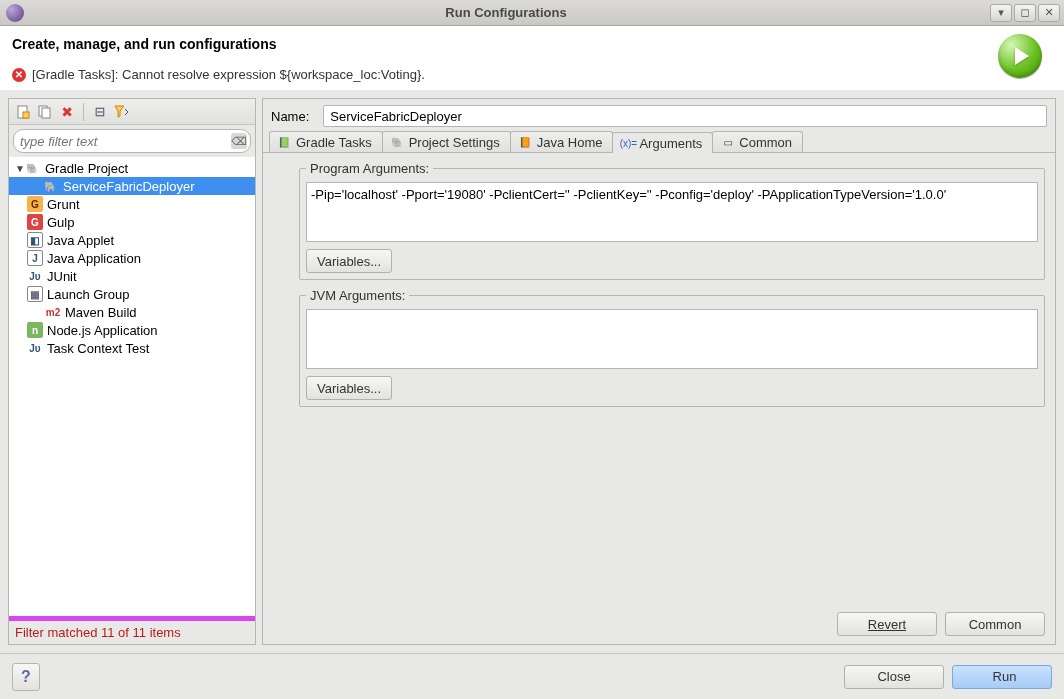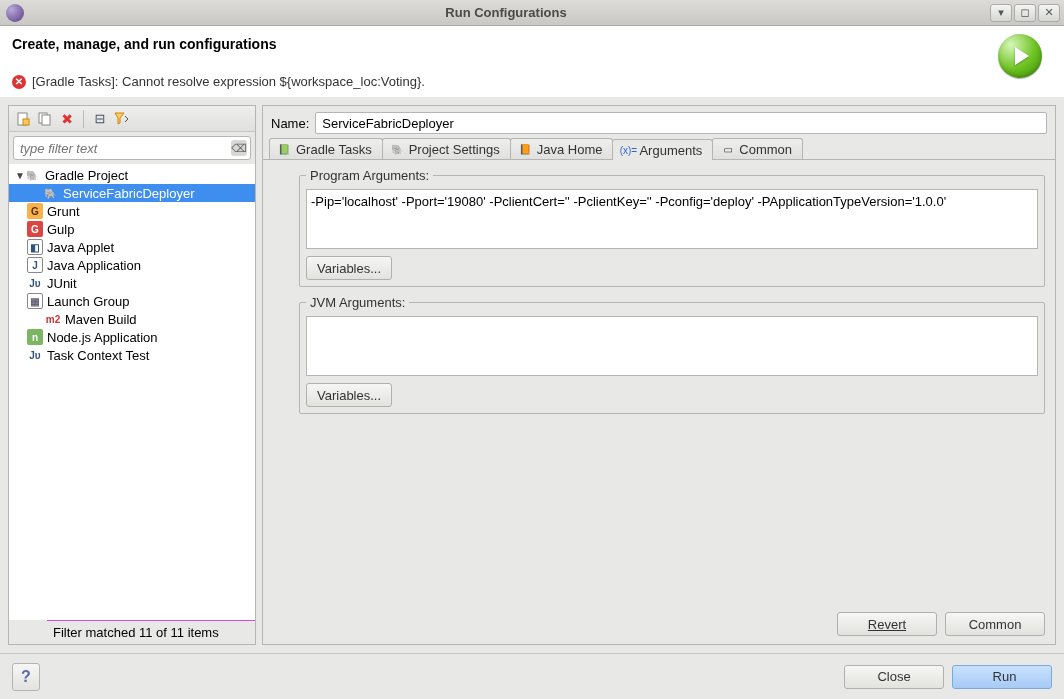--- a/index.html
+++ b/index.html
@@ -5,44 +5,44 @@
 * { box-sizing: border-box; margin: 0; padding: 0; font-family: "Liberation Sans", Arial, sans-serif; font-size: 13px; }
 body { background: #e8e8e6; width: 1064px; height: 699px; overflow: hidden; display: flex; flex-direction: column; }
 .titlebar { height: 26px; background: linear-gradient(#dcdbd8,#c9c8c4); display: flex; align-items: center; border-bottom: 1px solid #aaa; position: relative; }
 .titlebar .appicon { width: 18px; height: 18px; margin-left: 6px; border-radius: 50%; background: radial-gradient(circle at 30% 30%, #b8a8d8, #5a3c82); }
 .titlebar .title { flex: 1; text-align: center; font-weight: bold; color: #4a4a48; }
 .titlebar .winbtns { display: flex; gap: 0; margin-right: 4px; }
 .titlebar .winbtn { width: 22px; height: 18px; border: 1px solid #aaa; border-radius: 3px; background: linear-gradient(#f4f4f2,#d6d6d2); display: flex; align-items: center; justify-content: center; color: #555; font-size: 11px; margin-left: 2px; cursor: pointer; }
 
 .header { background: #fff; padding: 10px 12px 8px 12px; display: flex; align-items: flex-start; }
 .header .hleft { flex: 1; }
-.header h1 { font-size: 14px; font-weight: bold; margin-bottom: 22px; }
+.header h1 { font-size: 14px; font-weight: bold; margin-bottom: 15px; }
 .header .err { display: flex; align-items: center; gap: 6px; color: #333; }
 .header .erricon { width: 14px; height: 14px; border-radius: 50%; background: #d33; display: inline-flex; align-items: center; justify-content: center; color: #fff; font-size: 10px; font-weight: bold; }
 .runorb { width: 44px; height: 44px; border-radius: 50%; background: radial-gradient(circle at 30% 25%, #d6f7b8, #6ac11e 55%, #3e8a0f); box-shadow: inset 0 -2px 4px rgba(0,0,0,.2), 0 1px 1px rgba(0,0,0,.3); display: flex; align-items: center; justify-content: center; margin-right: 10px; margin-top: -2px; }
 .runorb .tri { width: 0; height: 0; border-left: 14px solid #fff; border-top: 9px solid transparent; border-bottom: 9px solid transparent; margin-left: 4px; filter: drop-shadow(0 1px 1px rgba(0,0,0,.3)); }
 
 .mainarea { flex: 1; display: flex; gap: 6px; padding: 8px; min-height: 0; }
 .leftpanel { width: 248px; display: flex; flex-direction: column; border: 1px solid #b5b5b2; background: #e8e8e6; }
 .toolbar { height: 26px; background: linear-gradient(#eeeeec,#e0e0de); border-bottom: 1px solid #c5c5c2; display: flex; align-items: center; padding: 0 6px; gap: 6px; }
 .tb { width: 16px; height: 16px; display: inline-flex; align-items: center; justify-content: center; cursor: pointer; }
 .tb.sep { border-left: 1px solid #bbb; width: 1px; height: 18px; margin: 0 2px; }
 .filterbox { margin: 4px; position: relative; }
-.filterbox input { width: 100%; height: 24px; border: 1px solid #b5b5b2; border-radius: 3px; padding: 2px 22px 2px 6px; background: #fff; color: #0369a1; font-style: italic; }
+.filterbox input { width: 100%; height: 24px; border: 1px solid #b5b5b2; border-radius: 10px; padding: 2px 22px 2px 6px; background: #fff; color: #0369a1; font-style: italic; }
 .filterbox .clr { position: absolute; right: 4px; top: 4px; width: 16px; height: 16px; border-radius: 3px; background: #d8d8d6; color: #666; display: flex; align-items: center; justify-content: center; font-size: 11px; cursor: pointer; }
 .tree { flex: 1; background: #fff; overflow: auto; padding: 2px 0; }
 .treerow { display: flex; align-items: center; height: 18px; padding: 0 4px 0 6px; cursor: pointer; white-space: nowrap; }
 .treerow.child { padding-left: 34px; }
 .treerow.sel { background: #3e8ef0; color: #fff; }
 .treerow .arw { width: 10px; display: inline-block; color: #444; font-size: 10px; }
 .treerow .ico { width: 16px; height: 16px; margin-right: 4px; display: inline-flex; align-items: center; justify-content: center; font-size: 10px; font-weight: bold; border-radius: 2px; }
-.statusline { border-top: 1px solid #d946ef; padding: 4px 6px; color: #000000; background: #e8e8e6; margin-left: 38px; }
+.statusline { border-top: 5px solid #d946ef; padding: 4px 6px; color: #b91c1c; background: #e8e8e6; }
 
 .rightpanel { flex: 1; display: flex; flex-direction: column; border: 1px solid #b5b5b2; background: #e8e8e6; }
-.namerow { display: flex; align-items: center; padding: 6px 8px 4px 8px; gap: 6px; }
+.namerow { display: flex; align-items: center; padding: 6px 8px 4px 8px; gap: 14px; }
 .namerow input { flex: 1; height: 22px; border: 1px solid #b5b5b2; border-radius: 2px; padding: 2px 6px; background: #fff; }
 .tabs { display: flex; padding: 0 6px; gap: 0; border-bottom: 1px solid #b5b5b2; }
 .tab { display: flex; align-items: center; gap: 4px; padding: 3px 10px 2px 8px; border: 1px solid #b5b5b2; border-bottom: none; background: linear-gradient(#eeeeec,#e0e0de); border-radius: 3px 3px 0 0; margin-right: -1px; cursor: pointer; color: #333; }
 .tab.active { background: #e8e8e6; position: relative; top: 1px; }
 .tab .tico { width: 14px; height: 14px; display: inline-flex; align-items: center; justify-content: center; font-size: 10px; }
 .tabbody { flex: 1; padding: 8px 10px; overflow: auto; }
 fieldset { border: 1px solid #b5b5b2; border-radius: 2px; padding: 6px; margin-bottom: 8px; margin-left: 26px; }
 legend { padding: 0 4px; color: #333; }
 .argbox { width: 100%; height: 60px; border: 1px solid #b5b5b2; background: #fff; padding: 4px; resize: none; font-family: inherit; }
 .btnrow { display: flex; margin-top: 4px; }

